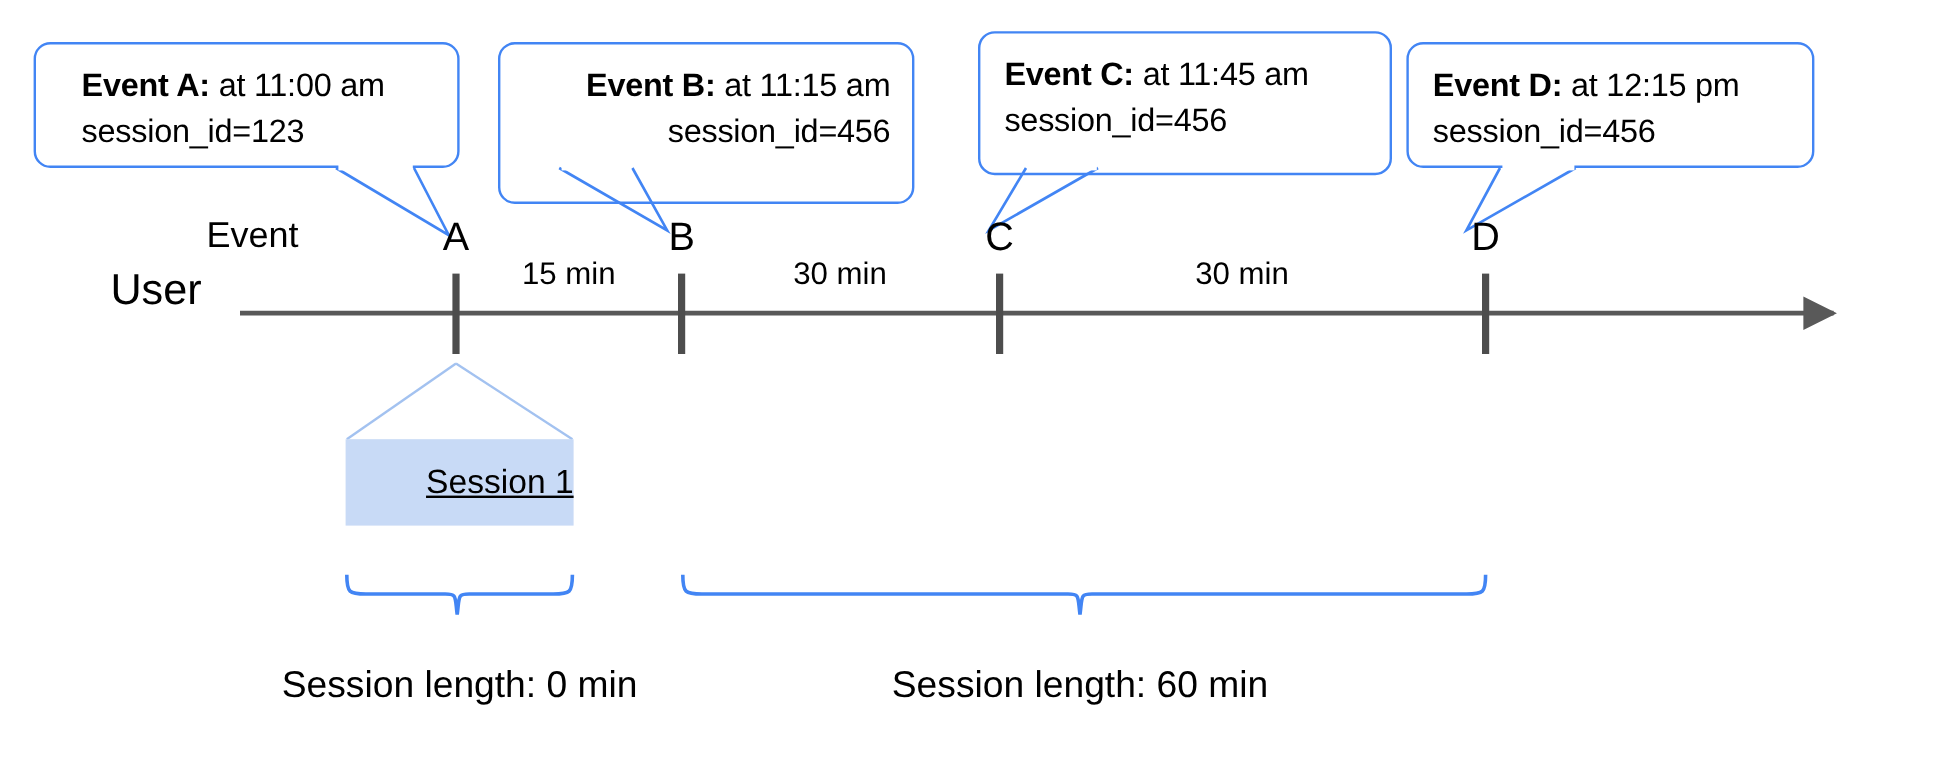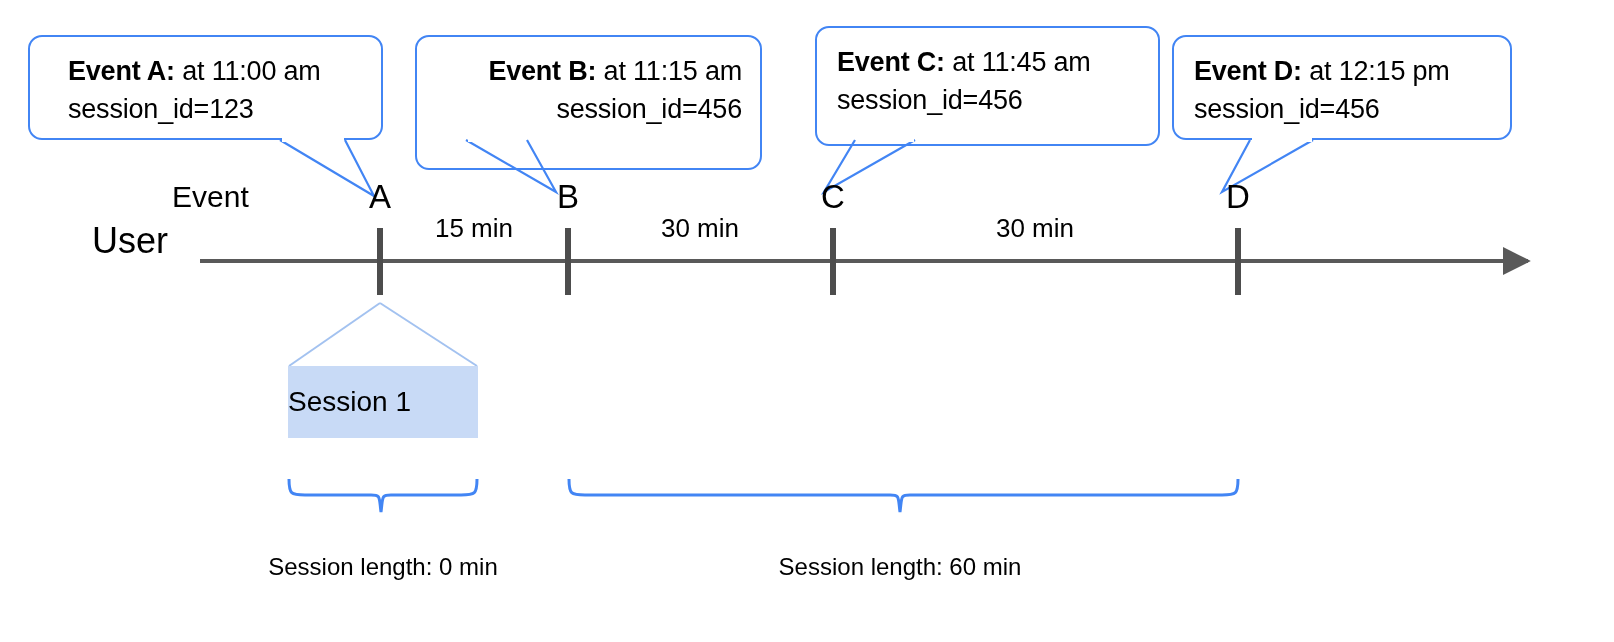--- a/index.html
+++ b/index.html
@@ -27,27 +27,28 @@
   .lbl-user{font-size:36px;}
   .lbl-events{font-size:30px;}
   .tick-letter{position:absolute;font-size:33px;color:#000;text-align:center;width:60px;}
   .gap-label{position:absolute;font-size:26px;color:#000;text-align:center;white-space:nowrap;}
 
   .session-bar{
     position:absolute;
     background:#c8daf6;
     display:flex;
     align-items:center;
-    justify-content:flex-start;
+    justify-content:flex-end;
     font-size:28px;
     color:#000;
     white-space:nowrap;
+    text-decoration:underline;
   }
 
-  .len-label{position:absolute;font-size:24px;color:#000;white-space:nowrap;text-align:center;}
+  .len-label{position:absolute;font-size:31px;color:#000;white-space:nowrap;text-align:center;}
 </style>
 </head>
 <body>
 
 <div id="stage">
 
   <div class="callout" style="left:28px;top:35px;width:355px;height:105px;padding-left:38px;">
     <span class="ln"><b>Event A:</b><span> at 11:00 am</span></span>
     <span class="ln">session_id=123</span>
   </div>

